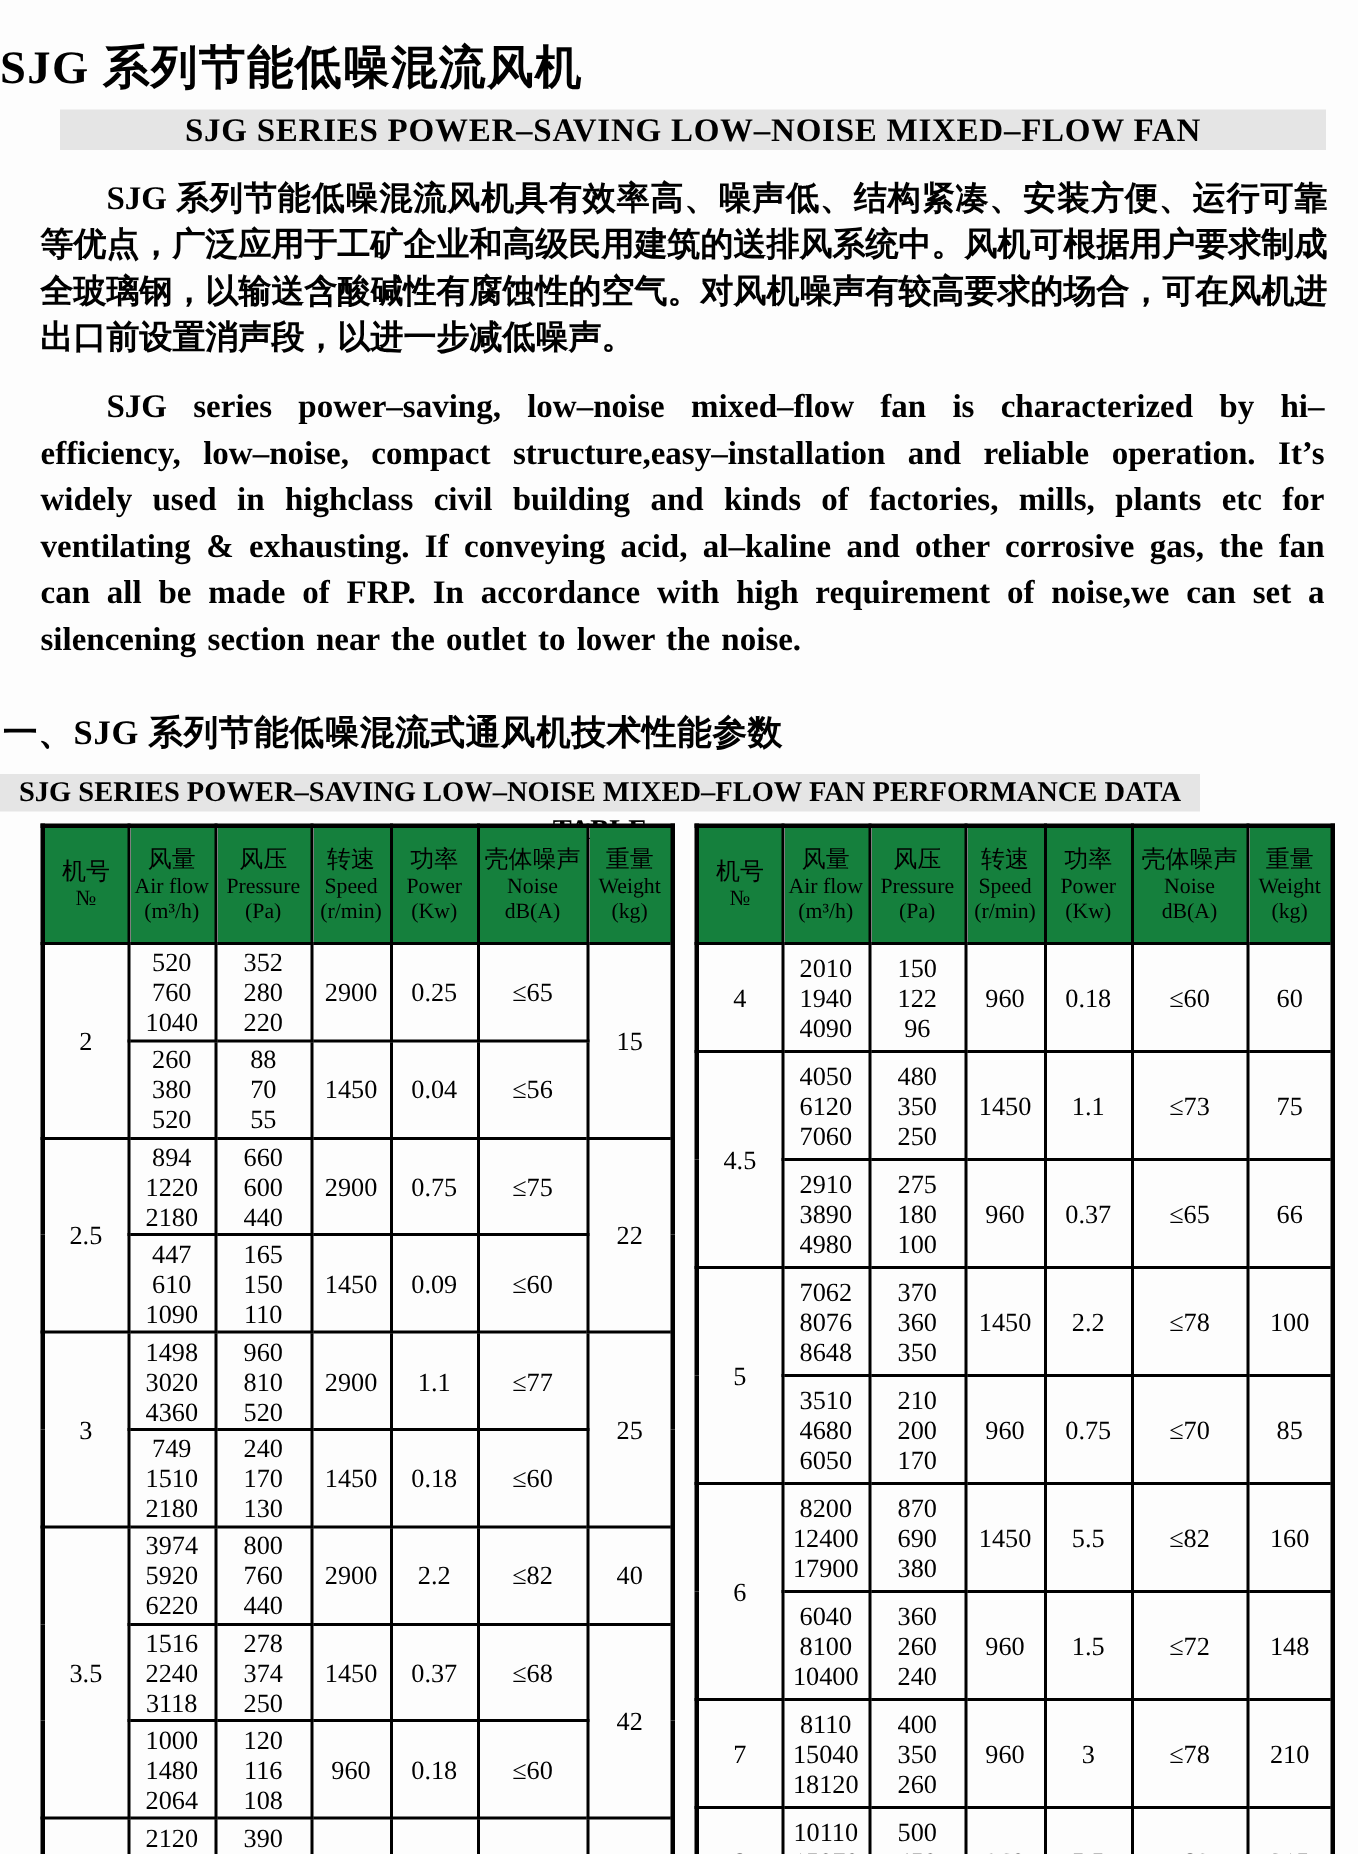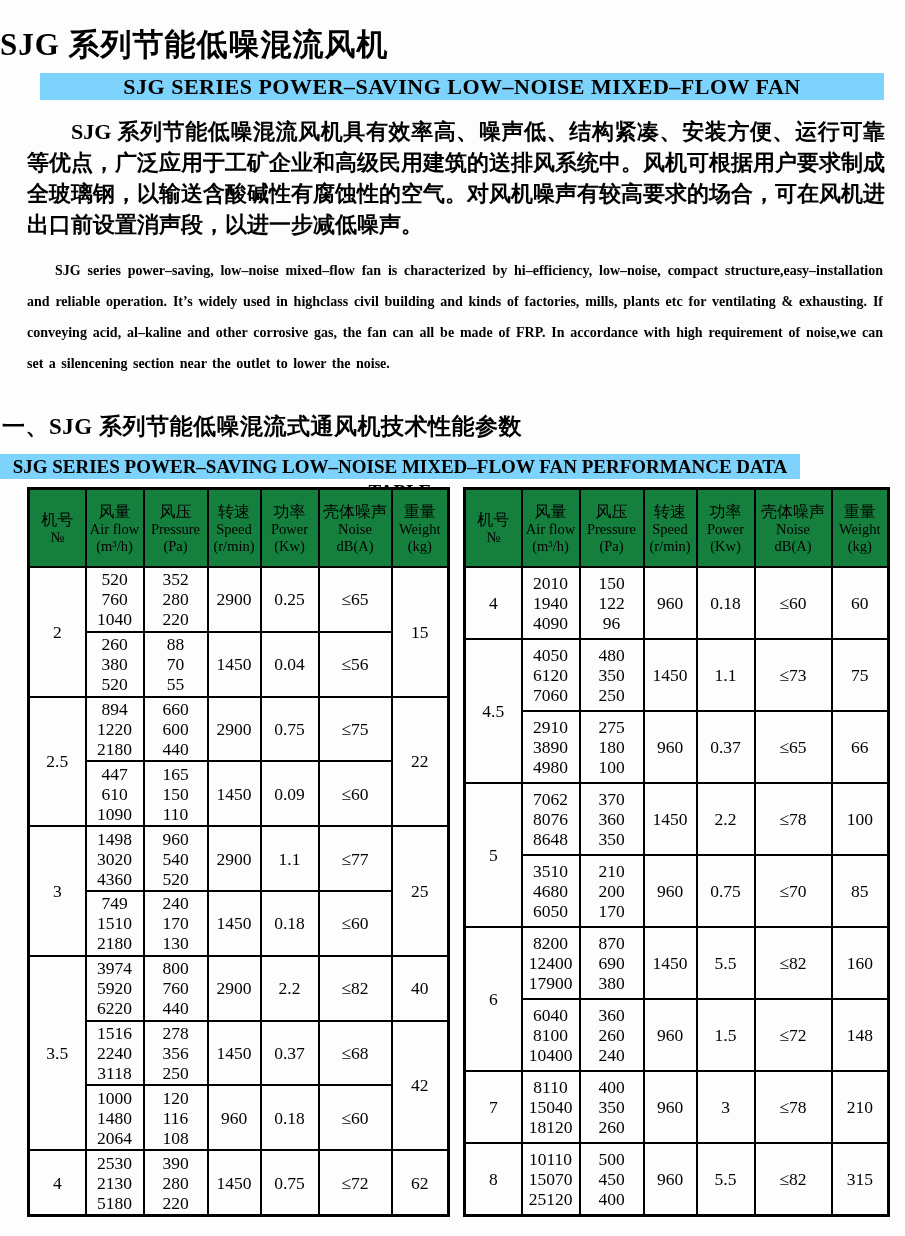--- a/index.html
+++ b/index.html
@@ -6,31 +6,31 @@
   body{
     width:905px;height:1236px;
     background:#fdfdfd;color:#000;
     font-family:"Liberation Serif","DejaVu Serif",serif;
     overflow:hidden;position:relative;
   }
   .doc-title{
     margin:24px 0 7px 0;
     font-size:31px;font-weight:bold;letter-spacing:1px;
   }
-  .banner{background:#7dd3fc;font-weight:bold;color:#000;}
+  .banner{background:#e5e5e5;font-weight:bold;color:#000;}
   .banner-top{
     width:844px;margin-left:40px;height:27px;line-height:27px;
     text-align:center;font-size:22px;letter-spacing:0.5px;
   }
   .para{font-weight:bold;text-align:justify;}
   .para-zh{
     margin:16px 20px 0 27px;font-size:22px;line-height:31px;text-indent:2em;
   }
   .para-en{
-    margin:15px 22px 0 27px;font-size:14px;line-height:31px;text-indent:2em;
+    margin:15px 22px 0 27px;font-size:22px;line-height:31px;text-indent:2em;
     word-spacing:2px;
   }
   .section-heading{
     margin:32px 0 12px 2px;font-size:23px;font-weight:bold;letter-spacing:0.5px;
   }
   .banner-table{
     width:800px;margin-top:3px;height:25px;line-height:25px;
     text-align:center;font-size:19px;
   }
   .tables{display:flex;gap:13px;margin:8px 0 0 27px;}
@@ -178,21 +178,21 @@
         </tr>
         <tr>
           <td rowspan="2">3</td>
           <td>
             <div class="val-line">1498</div>
             <div class="val-line">3020</div>
             <div class="val-line">4360</div>
           </td>
           <td>
             <div class="val-line">960</div>
-            <div class="val-line">540</div>
+            <div class="val-line">810</div>
             <div class="val-line">520</div>
           </td>
           <td>2900</td>
           <td>1.1</td>
           <td>≤77</td>
           <td rowspan="2">25</td>
         </tr>
         <tr>
           <td>
             <div class="val-line">749</div>
@@ -226,21 +226,21 @@
           <td rowspan="1">40</td>
         </tr>
         <tr>
           <td>
             <div class="val-line">1516</div>
             <div class="val-line">2240</div>
             <div class="val-line">3118</div>
           </td>
           <td>
             <div class="val-line">278</div>
-            <div class="val-line">356</div>
+            <div class="val-line">374</div>
             <div class="val-line">250</div>
           </td>
           <td>1450</td>
           <td>0.37</td>
           <td>≤68</td>
           <td rowspan="2">42</td>
         </tr>
         <tr>
           <td>
             <div class="val-line">1000</div>
@@ -252,21 +252,21 @@
             <div class="val-line">116</div>
             <div class="val-line">108</div>
           </td>
           <td>960</td>
           <td>0.18</td>
           <td>≤60</td>
         </tr>
         <tr>
           <td rowspan="1">4</td>
           <td>
-            <div class="val-line">2530</div>
+            <div class="val-line">2120</div>
             <div class="val-line">2130</div>
             <div class="val-line">5180</div>
           </td>
           <td>
             <div class="val-line">390</div>
             <div class="val-line">280</div>
             <div class="val-line">220</div>
           </td>
           <td>1450</td>
           <td>0.75</td>

